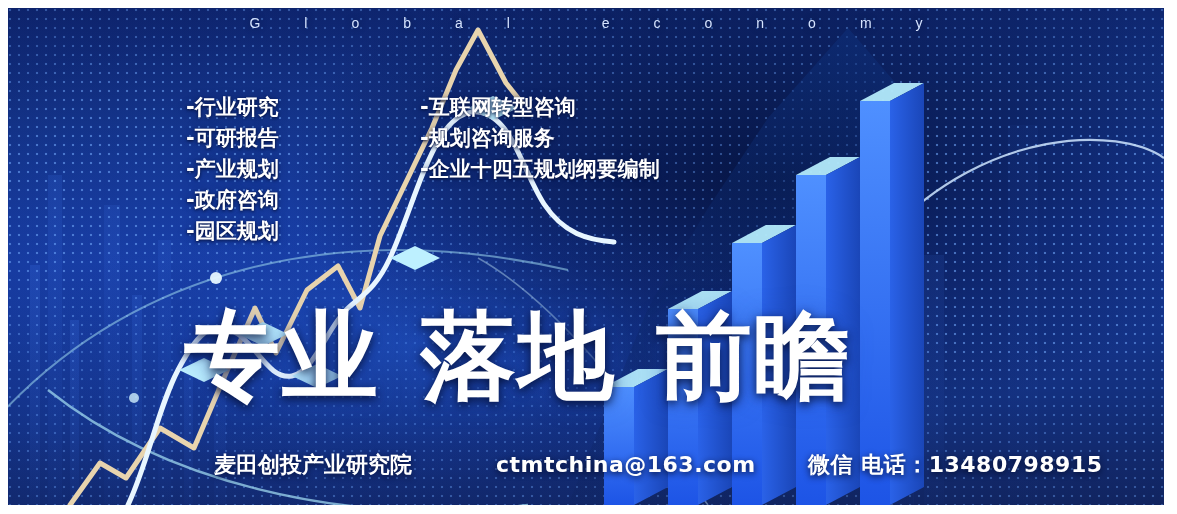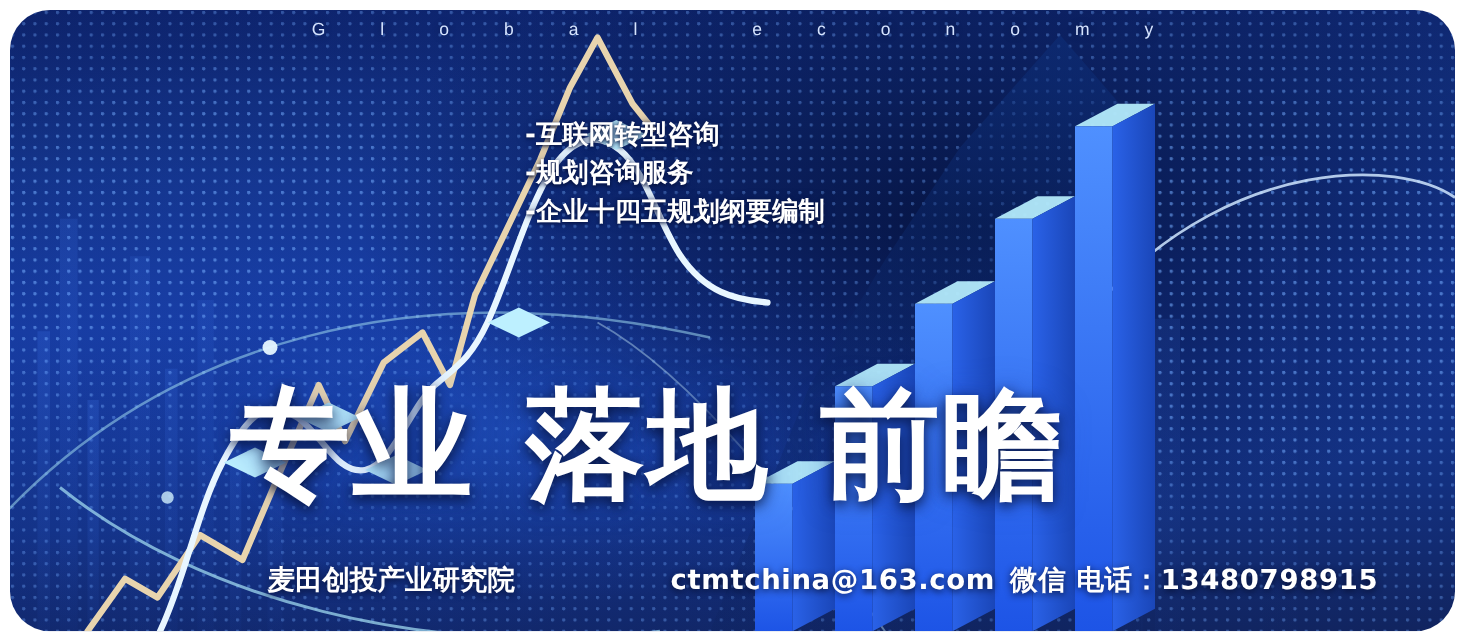--- a/index.html
+++ b/index.html
@@ -5,21 +5,20 @@
   html,body{margin:0;padding:0;background:#ffffff;}
   body{width:1177px;height:514px;overflow:hidden;font-family:"Liberation Sans",sans-serif;}
 
   #banner{
     position:absolute;left:8px;top:8px;width:1156px;height:497px;
     overflow:hidden;
     background:
       radial-gradient(ellipse 58% 70% at 66% 34%, rgba(5,18,62,0.92) 0%, rgba(8,24,78,0.55) 40%, rgba(10,30,95,0.0) 72%),
       radial-gradient(ellipse 70% 90% at 20% 55%, rgba(28,72,190,0.45) 0%, rgba(18,48,150,0.12) 55%, rgba(0,0,0,0) 80%),
       linear-gradient(178deg,#0d2268 0%,#12307f 22%,#16399a 48%,#13307f 78%,#11245f 100%);
-    border-radius: 32px;
   }
 
   
   #dots{
     position:absolute;inset:0;
     background-image:
       radial-gradient(circle at 2px 2px, rgba(120,175,255,0.50) 1.25px, rgba(0,0,0,0) 1.6px);
     background-size:9px 9px;
     -webkit-mask-image:
       radial-gradient(ellipse 26% 34% at 15% 38%, #000 0%, #000 58%, transparent 100%),
@@ -85,21 +84,21 @@
 
   #footer{
     position:absolute;left:178px;top:440px;width:880px;height:34px;
     color:#ffffff;font-weight:700;font-size:22px;line-height:34px;
     font-family:"DejaVu Sans","Liberation Sans",sans-serif;
     white-space:nowrap;
     text-shadow:0 2px 6px rgba(4,12,45,.9);
   }
   #footer .seg{display:inline-block;vertical-align:top;}
   #f-org{width:282px;margin-left:28px;}
-  #f-mail{width:300px;letter-spacing:.5px;text-align:right;}
+  #f-mail{width:300px;letter-spacing:.5px;}
   #f-phone{letter-spacing:.5px;padding-left:12px;}
 </style>
 </head>
 <body>
 
 <div id="banner">
 
   <div id="dots2"></div>
   <div id="dots"></div>
 
@@ -187,20 +186,27 @@
       <polygon points="382,250 407,238 432,250 407,262" fill="#bdf0ff"></polygon>
       <polygon points="460,100 485,88 510,100 485,112" fill="#bdf0ff"></polygon>
     </g>
 
     <circle cx="208" cy="270" r="6" fill="#e6f7ff" opacity=".95"></circle>
     <circle cx="126" cy="390" r="5" fill="#cfeffd" opacity=".8"></circle>
   </svg>
 
   <div id="toptext">Global economy</div>
 
+  <div class="svc-col" id="svc-left">
+    <div>-行业研究</div>
+    <div>-可研报告</div>
+    <div>-产业规划</div>
+    <div>-政府咨询</div>
+    <div>-园区规划</div>
+  </div>
 
   <div class="svc-col" id="svc-right">
     <div>-互联网转型咨询</div>
     <div>-规划咨询服务</div>
     <div>-企业十四五规划纲要编制</div>
   </div>
 
   <div id="headline">
     <span>专业</span><span class="hgap"></span><span>落地</span><span class="hgap"></span><span>前瞻</span>
   </div>

